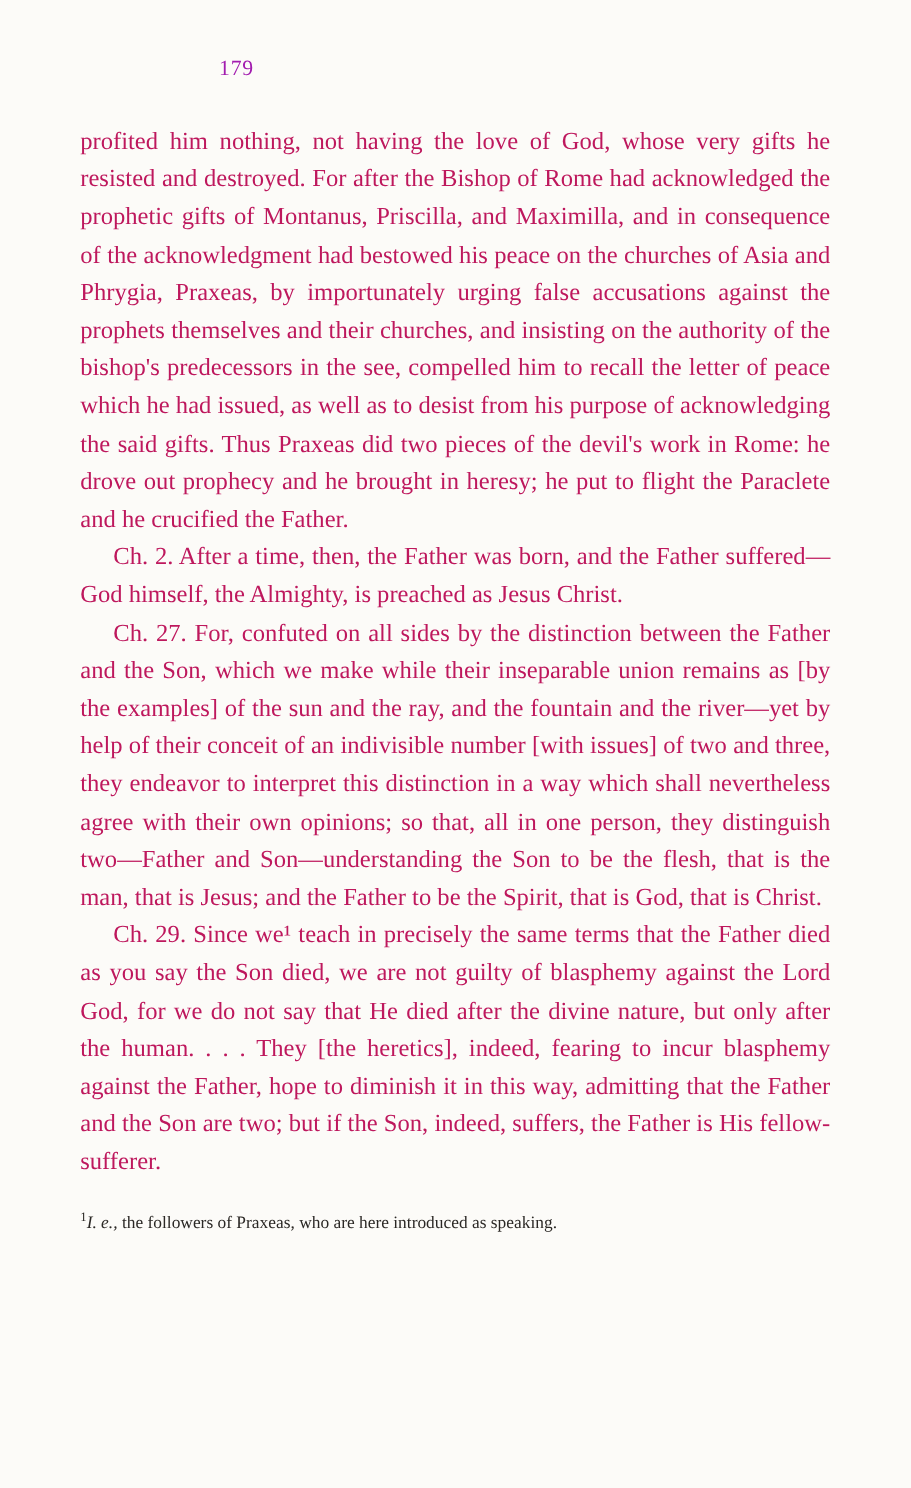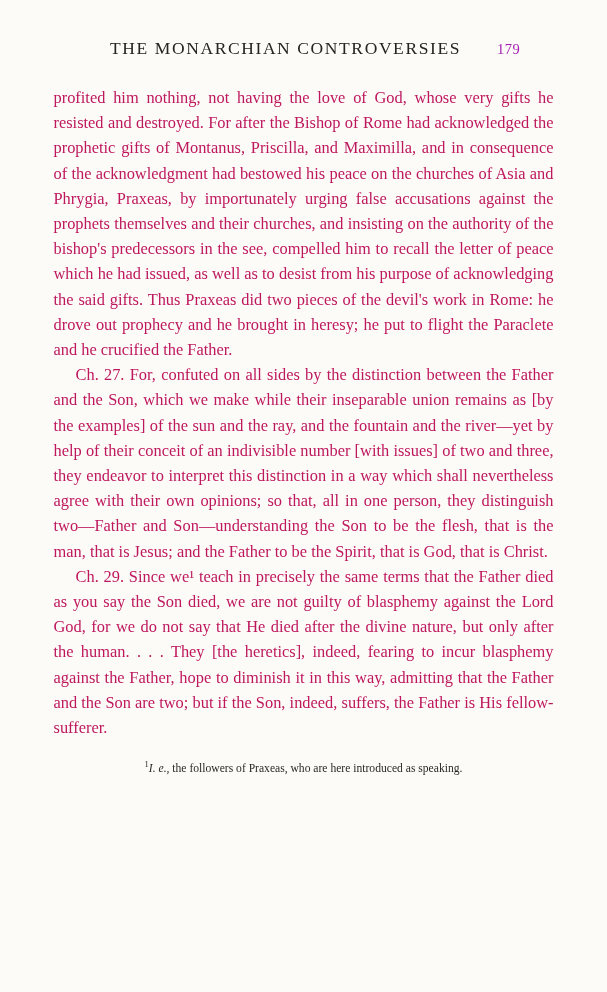--- a/index.html
+++ b/index.html
@@ -58,42 +58,42 @@
   }
   p.indent {
     text-indent: 22px;
   }
   .footnote {
     width: 500px;
     margin: 16px auto 10px auto;
     font-size: 11.6px;
     line-height: 16px;
     color: #2b2825;
-    text-align: center;
+    text-align: left;
   }
   .footnote sup {
     font-size: 8.5px;
     vertical-align: super;
   }
   .footnote i {
     font-style: italic;
   }
 </style>
 </head>
 <body>
 
 <div class="page">
 
   <div class="header">
-    <div class="running-head">The Monarchian Controversies</div>
     <div class="page-number">179</div>
   </div>
 
   <div class="body-text">
     <p>profited him nothing, not having the love of God, whose very gifts he resisted and destroyed.   For after the Bishop of Rome had acknowledged the prophetic gifts of Montanus, Priscilla, and Maximilla, and in consequence of the acknowledgment had bestowed his peace on the churches of Asia and Phrygia, Praxeas, by importunately urging false accusations against the prophets themselves and their churches, and insisting on the authority of the bishop's predecessors in the see, compelled him to recall the letter of peace which he had issued, as well as to desist from his purpose of acknowledging the said gifts.   Thus Praxeas did two pieces of the devil's work in Rome:  he drove out prophecy and he brought in heresy;  he put to flight the Paraclete and he crucified the Father.</p>
+    <p class="indent">Ch. 2.   After a time, then, the Father was born, and the Father suffered—God himself, the Almighty, is preached as Jesus Christ.</p>
     <p class="indent">Ch. 27.   For, confuted on all sides by the distinction between the Father and the Son, which we make while their inseparable union remains as [by the examples] of the sun and the ray, and the fountain and the river—yet by help of their conceit of an indivisible number [with issues] of two and three, they endeavor to interpret this distinction in a way which shall nevertheless agree with their own opinions; so that, all in one person, they distinguish two—Father and Son—understanding the Son to be the flesh, that is the man, that is Jesus;  and the Father to be the Spirit, that is God, that is Christ.</p>
     <p class="indent">Ch. 29.   Since we¹ teach in precisely the same terms that the Father died as you say the Son died, we are not guilty of blasphemy against the Lord God, for we do not say that He died after the divine nature, but only after the human.  .  .  .  They [the heretics], indeed, fearing to incur blasphemy against the Father, hope to diminish it in this way, admitting that the Father and the Son are two;  but if the Son, indeed, suffers, the Father is His fellow-sufferer.</p>
   </div>
 
   <div class="footnote">
     <sup>1</sup><i>I. e.,</i> <span>the followers of Praxeas, who are here introduced as speaking.</span>
   </div>
 
 </div>
 

